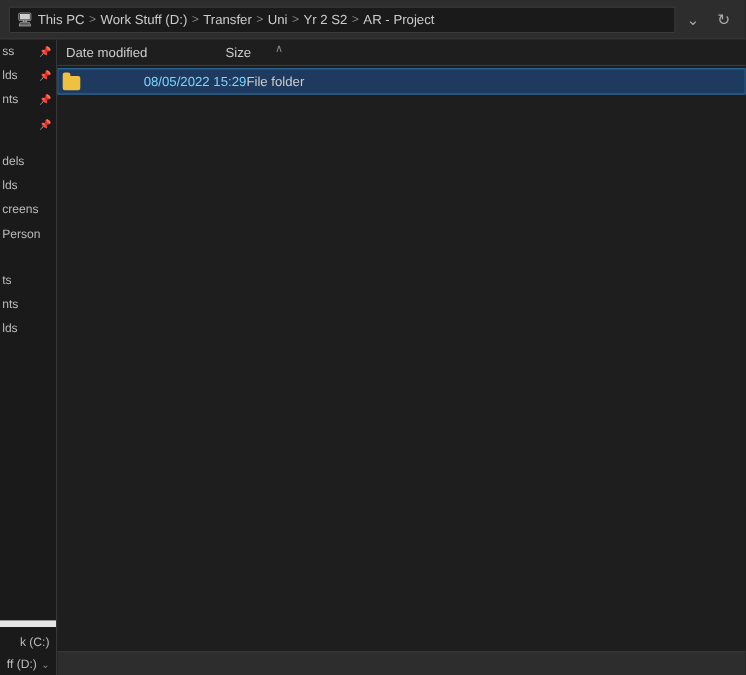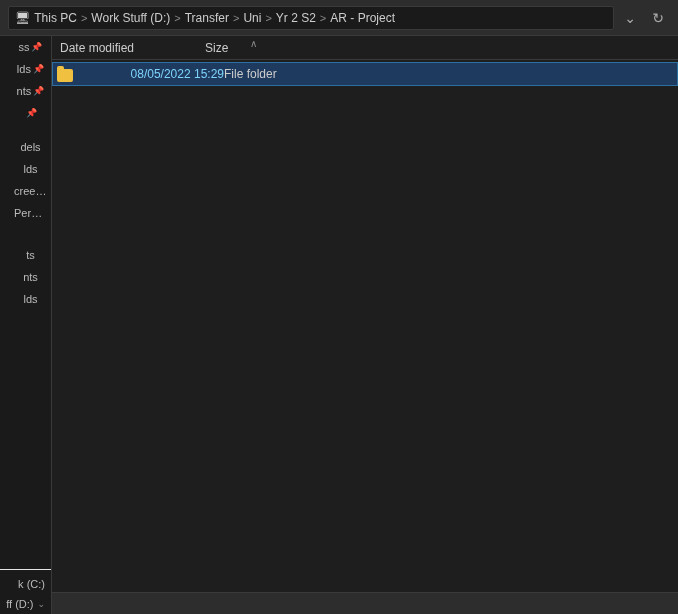--- a/index.html
+++ b/index.html
@@ -81,25 +81,25 @@
 
     .sidebar-scroll {
       overflow-y: auto;
       flex: 1;
     }
     .sidebar-scroll::-webkit-scrollbar { width: 4px; }
     .sidebar-scroll::-webkit-scrollbar-track { background: #1a1a1a; }
     .sidebar-scroll::-webkit-scrollbar-thumb { background: #555; border-radius: 2px; }
 
     .sidebar-item {
-      padding: 5px 4px 5px 14px;
-      cursor: pointer;
-      display: flex;
-      align-items: center;
-      justify-content: center;
+      padding: 5px 4px 5px 2px;
+      cursor: pointer;
+      display: flex;
+      align-items: center;
+      justify-content: space-between;
       position: relative;
       min-height: 22px;
     }
 
     .sidebar-label {
       font-size: 11px;
       color: #bbb;
       text-align: right;
       white-space: nowrap;
       overflow: hidden;
@@ -107,21 +107,21 @@
       max-width: 42px;
     }
 
     .pin-icon {
       font-size: 9px;
       color: #888;
       margin-left: 2px;
     }
 
     .sidebar-bottom {
-      border-top: 1px solid #e5e5e5;
+      border-top: 6px solid #e5e5e5;
       padding-top: 4px;
     }
 
     .sidebar-drive {
       padding: 4px 6px;
       cursor: pointer;
       display: flex;
       align-items: center;
       justify-content: flex-end;
       gap: 2px;

